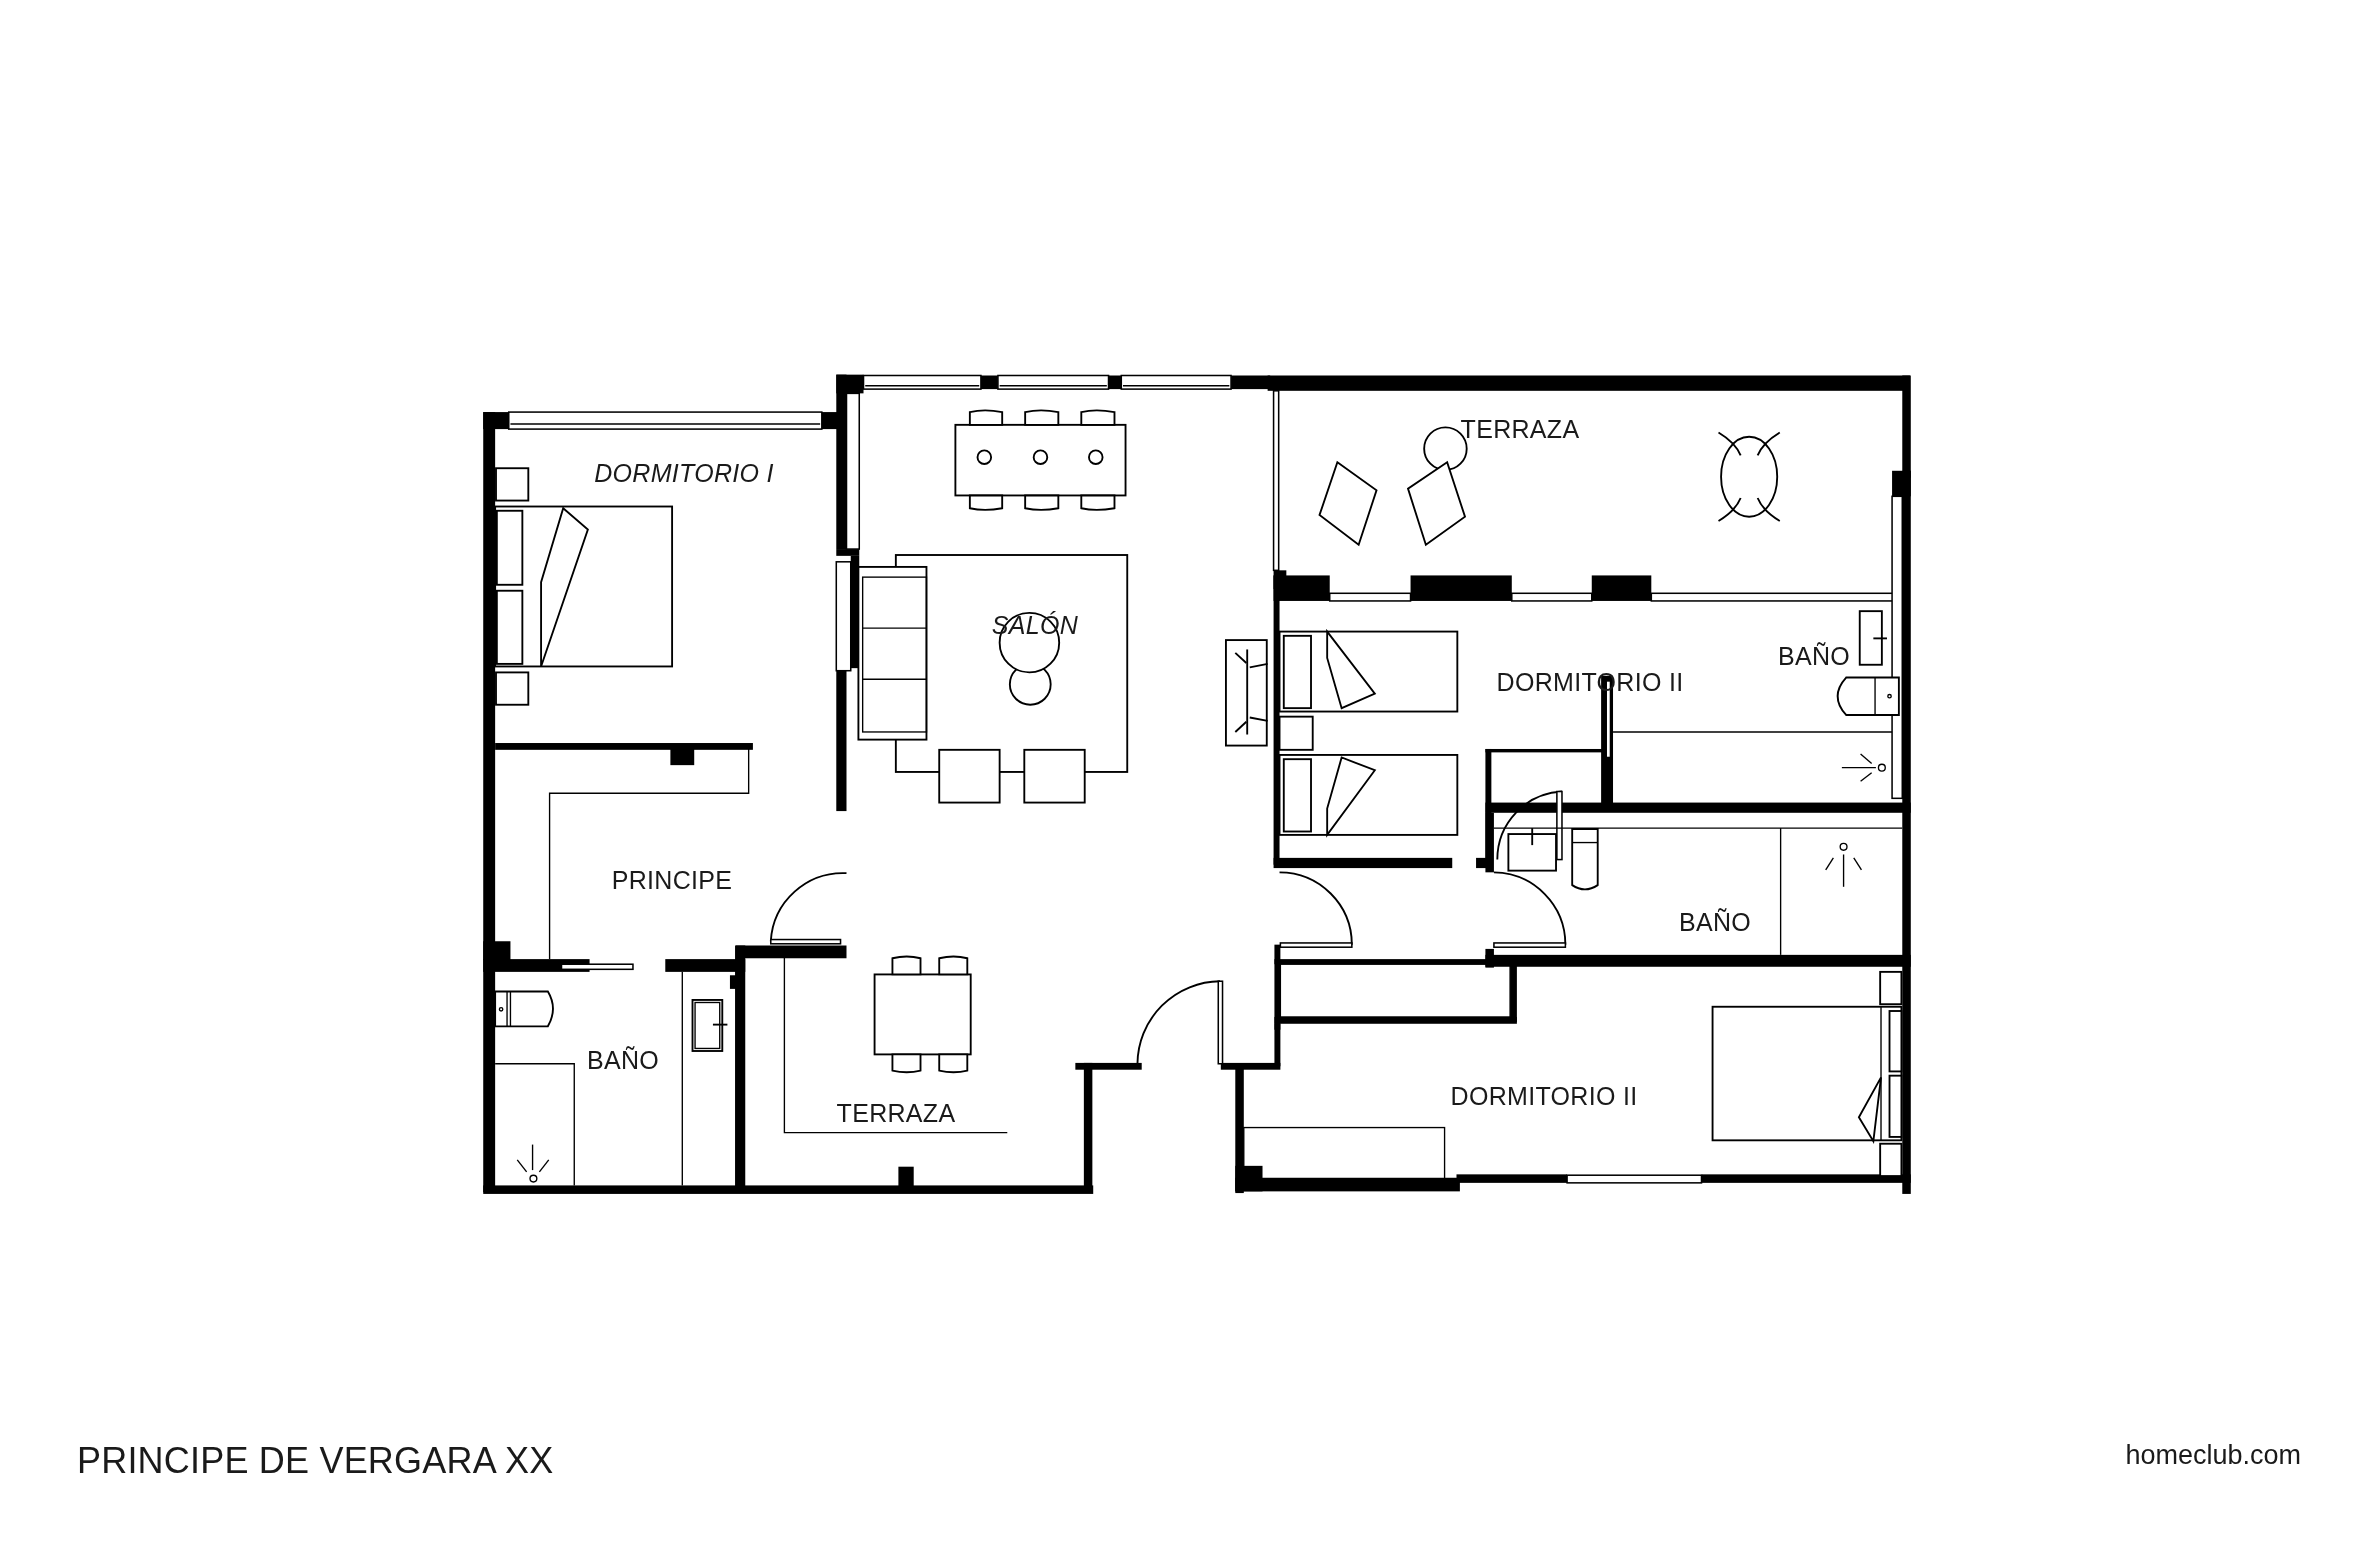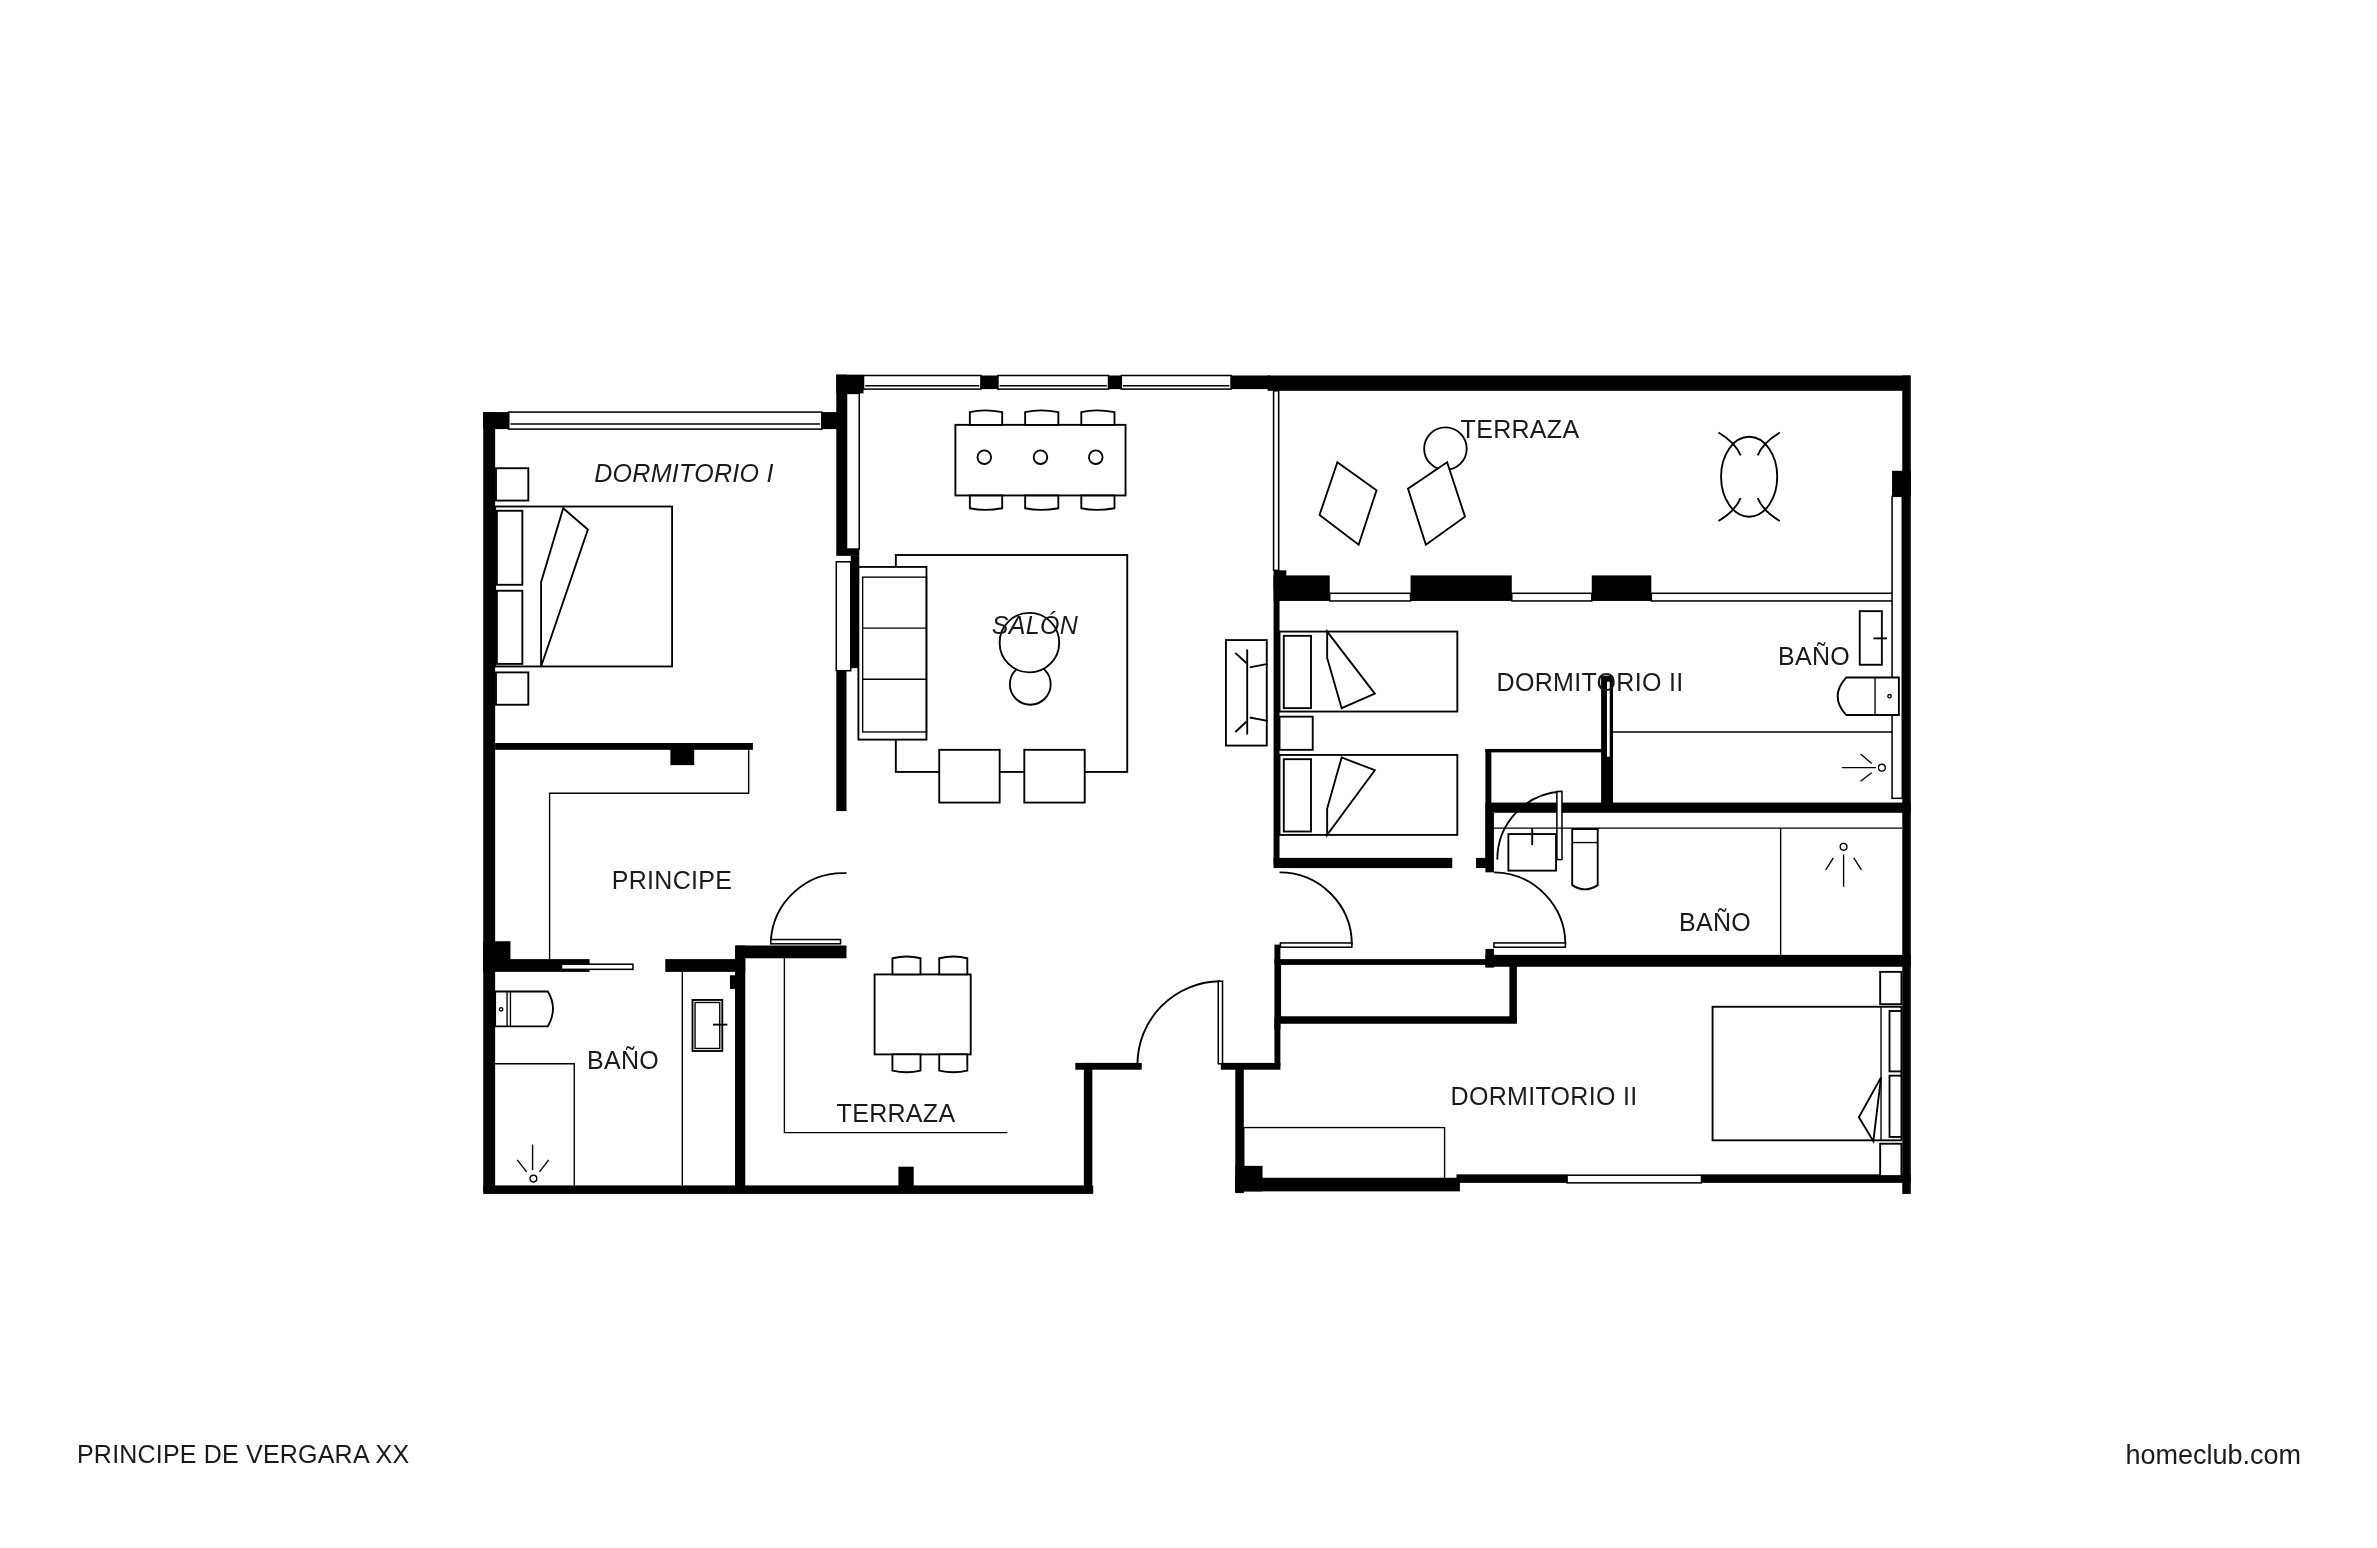--- a/index.html
+++ b/index.html
@@ -1,19 +1,19 @@
 <!DOCTYPE html>
 <html style="font-size:13.6px"><head>
 <meta charset="utf-8">
 <style>
   html, body { margin: 0; padding: 0; background: #ffffff; }
   body { width: 2377px; height: 1549px; position: relative; overflow: hidden; font-family: "Liberation Sans", "DejaVu Sans", sans-serif; color: #1a1a1a; }
   #plan { position: absolute; left: 0; top: 0; width: 2377px; height: 1549px; }
   .room-label { position: absolute; font-family: "Liberation Sans", "DejaVu Sans", sans-serif; font-size: 25px; letter-spacing: 0.3px; color: #1a1a1a; white-space: nowrap; transform: translate(-50%, -50%); }
-  .footer-left { position: absolute; left: 77px; top: 1440px; font-size: 25px; color: #1a1a1a; letter-spacing: 0.2px; }
+  .footer-left { position: absolute; left: 77px; top: 1440px; font-size: 36px; color: #1a1a1a; letter-spacing: 0.2px; }
   .footer-right { position: absolute; right: 76px; top: 1440px; font-size: 27px; color: #1a1a1a; }
   .w { fill: #000; }
   .ln { fill: none; stroke: #000; stroke-width: 2.2; }
   .ln-thin { fill: none; stroke: #000; stroke-width: 1.6; }
   .furn { fill: #fff; stroke: #000; stroke-width: 2.2; }
   .win { fill: #fff; stroke: #000; stroke-width: 1.8; }
 </style>
 </head>
 <body>
 

